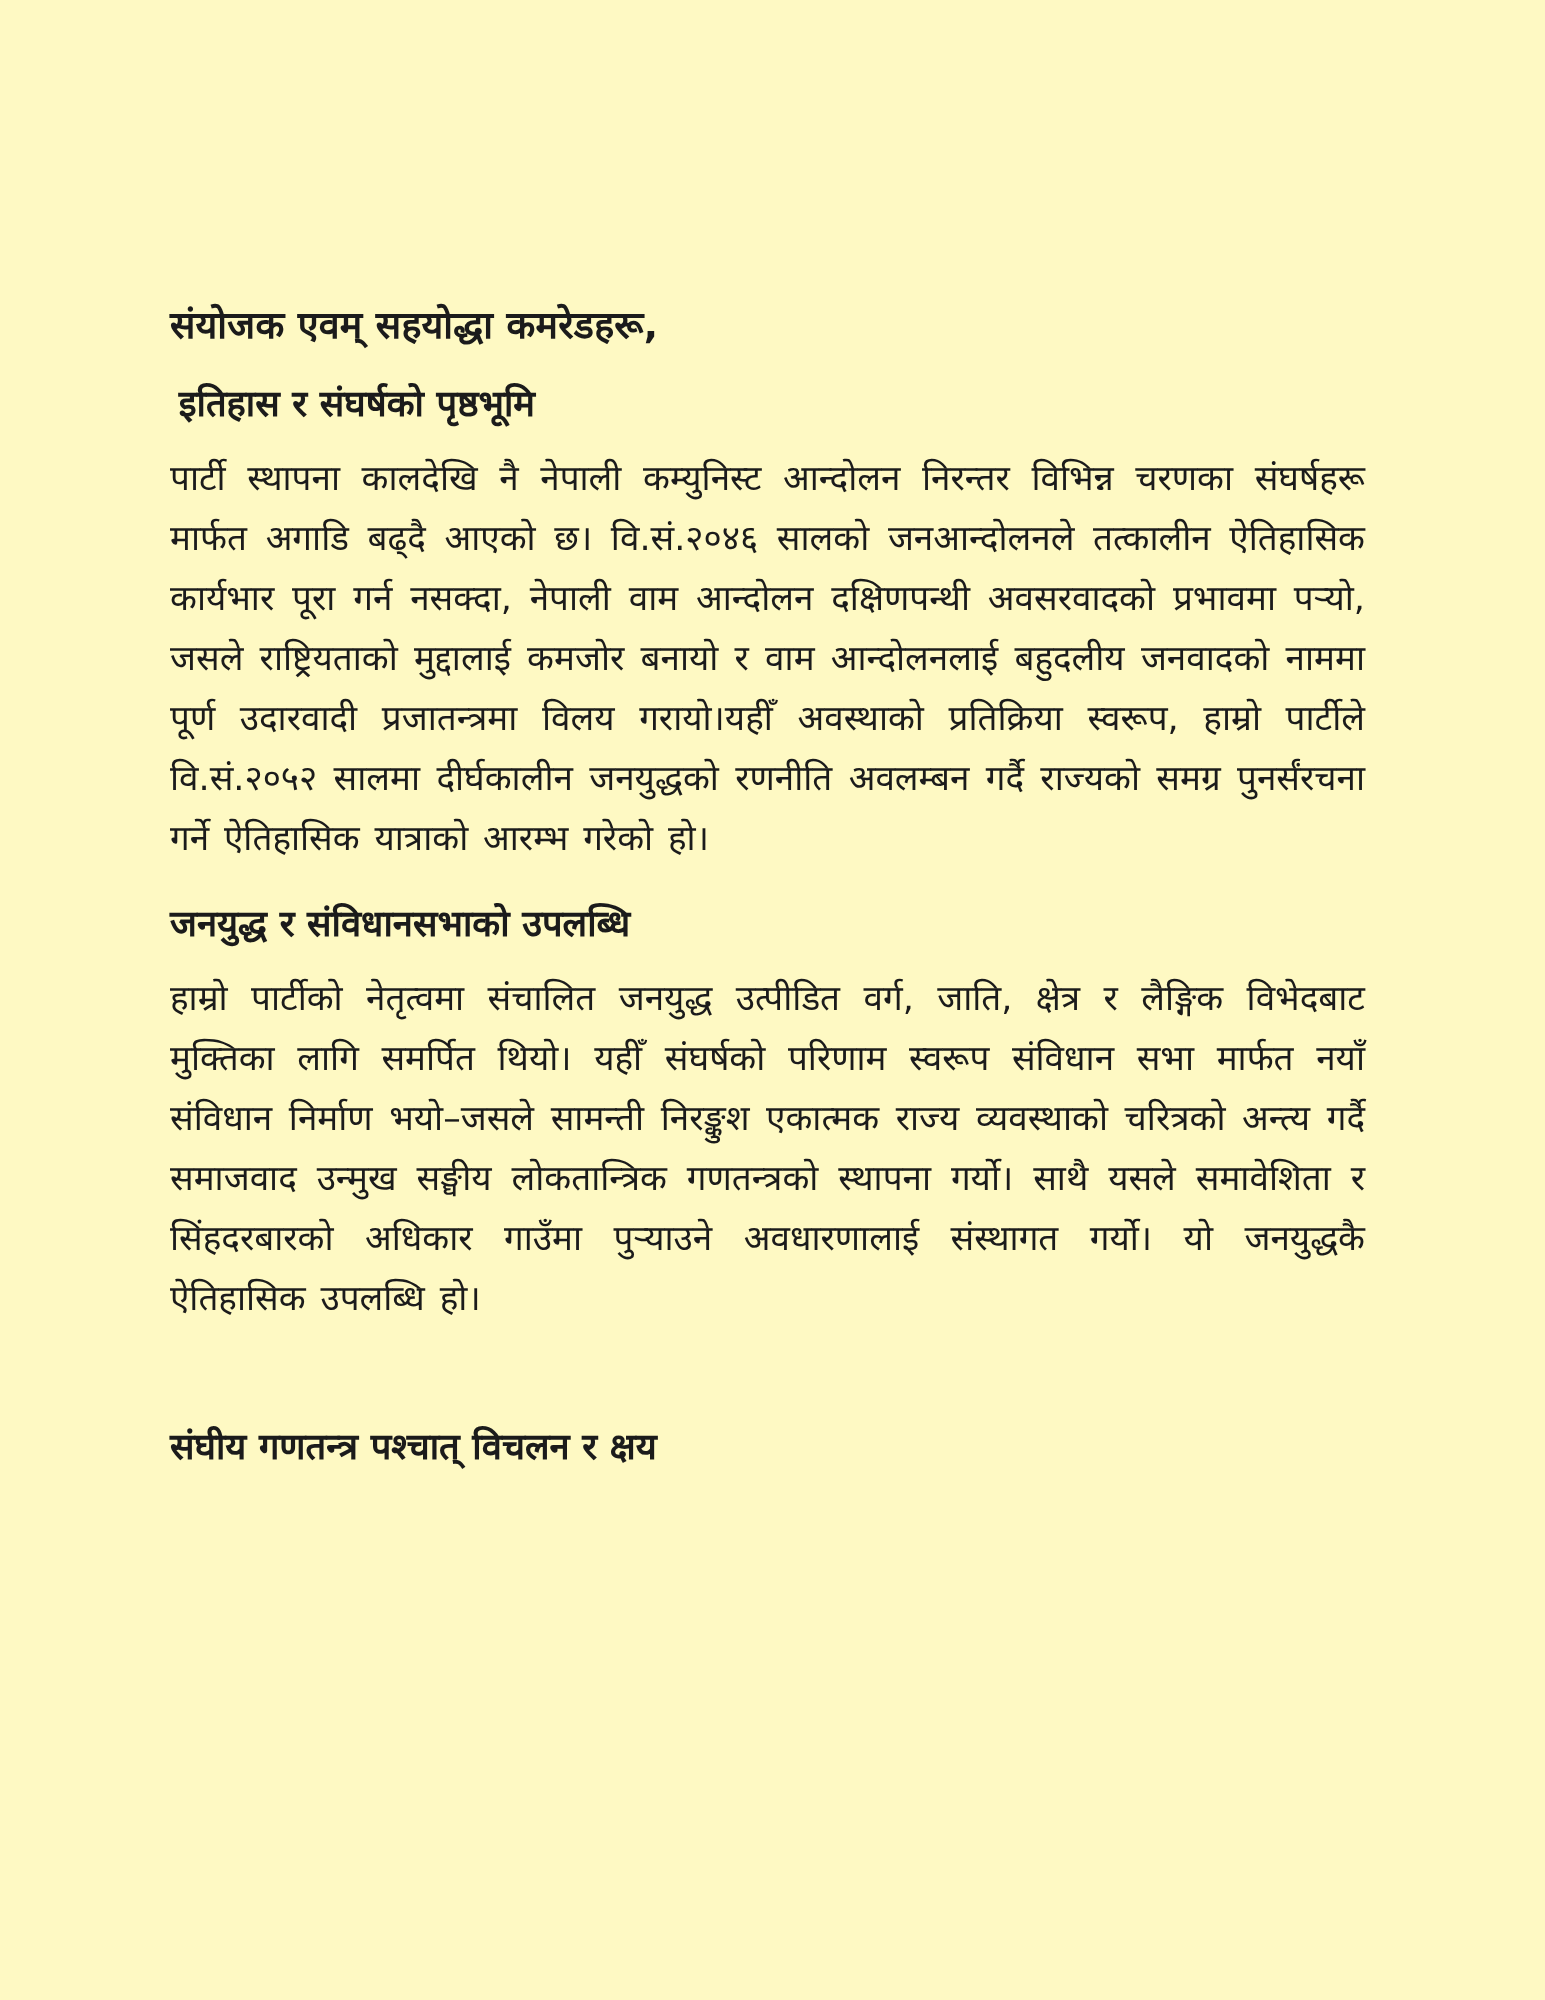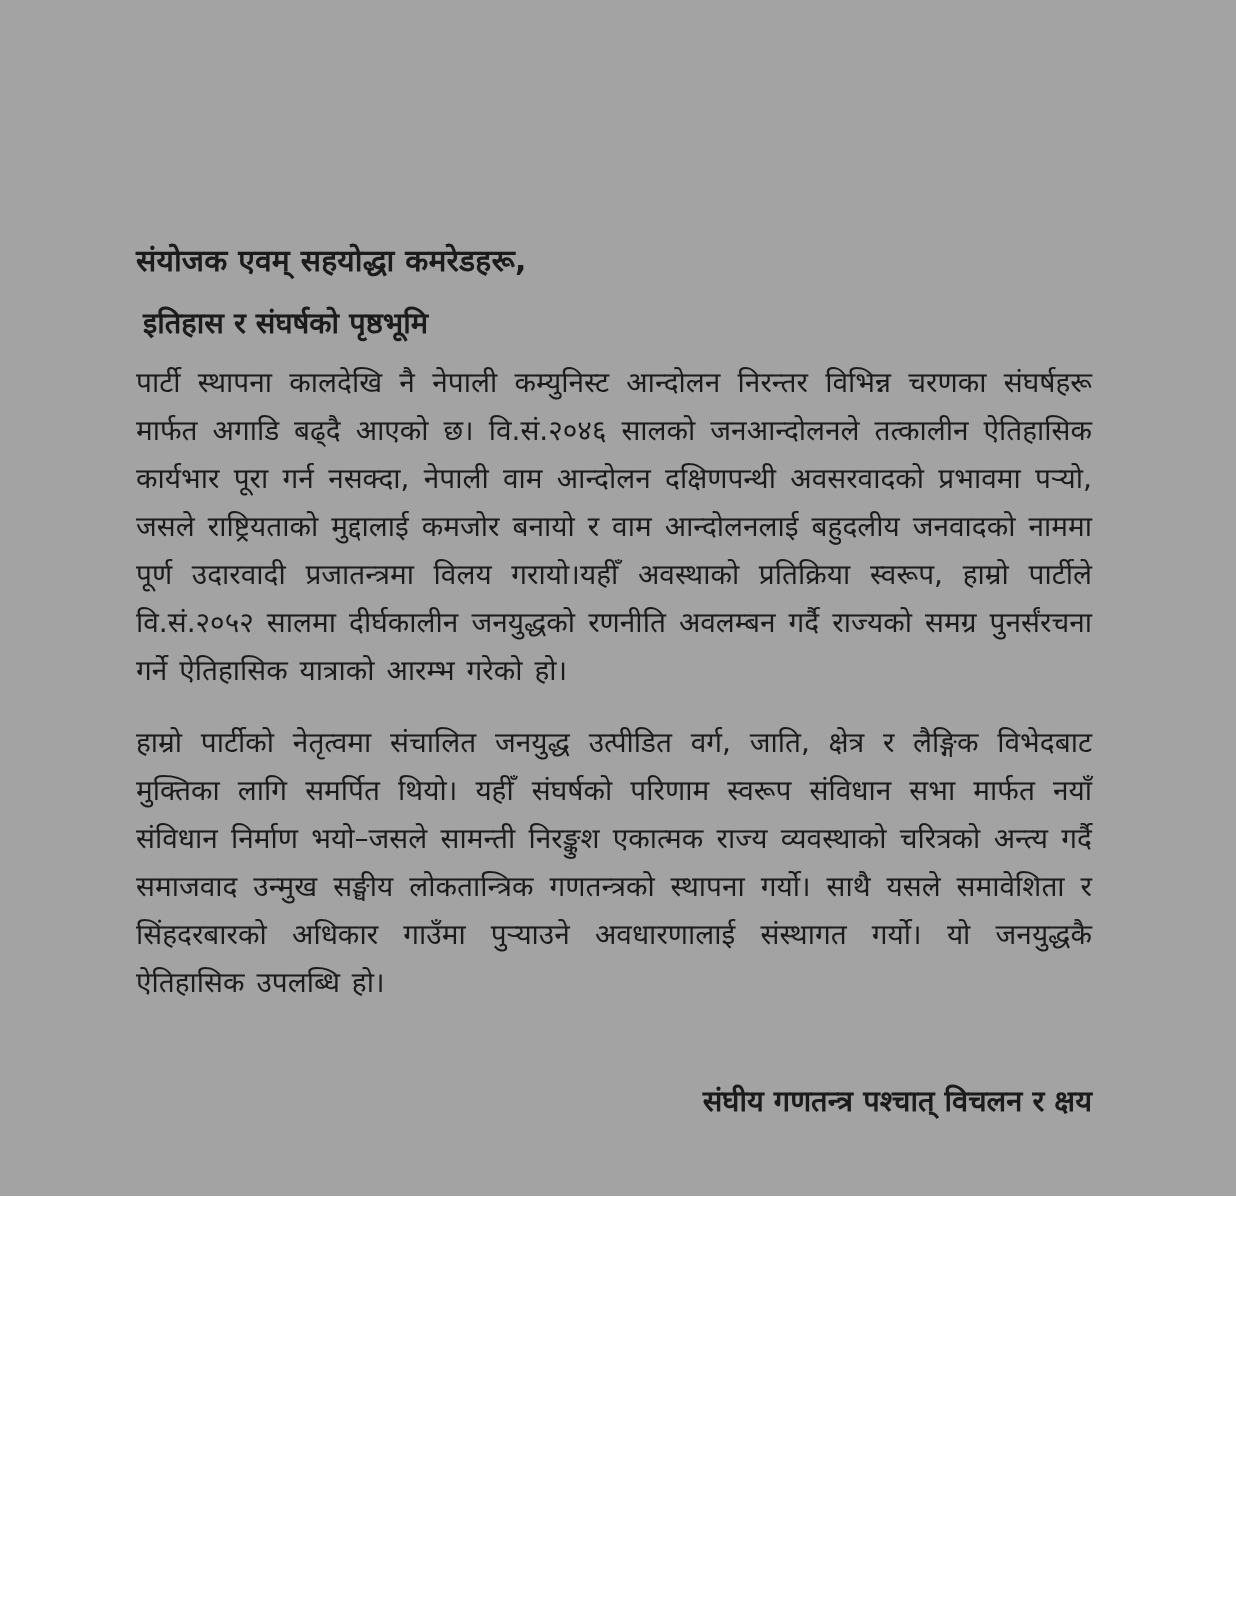--- a/index.html
+++ b/index.html
@@ -3,23 +3,23 @@
 <meta charset="utf-8">
 <style>
   * { margin: 0; padding: 0; box-sizing: border-box; }
   html, body {
     background: #ffffff;
     font-family: "DejaVu Sans", "Liberation Sans", sans-serif;
   }
   .page {
     position: relative;
     width: 1236px;
-    height: 1196px;
+    height: 1600px;
     margin: 0 auto;
-    background: #a3a3a3;
+    background: #fef9c3;
     overflow: hidden;
   }
   .content {
     position: absolute;
     left: 136px;
     top: 241px;
     width: 956px;
     color: #1b1b1b;
   }
   .salutation {
@@ -38,37 +38,38 @@
   .intro-para { margin-top: 26px; margin-bottom: 16px; }
   .section-heading {
     font-size: 29px;
     font-weight: 700;
     line-height: 40px;
     margin-top: 22px;
     margin-bottom: 16px;
   }
   .section-heading.indented { padding-left: 7px; }
   .section-body { margin-bottom: 24px; }
-  .section-heading.standalone { margin-top: 74px; text-align: right; }
+  .section-heading.standalone { margin-top: 74px; }
 </style>
 </head>
 <body>
 
 <div class="page">
   <div class="content">
 
     <div class="salutation">संयोजक एवम् सहयोद्धा कमरेडहरू,</div>
 
 
     <div>
       <div class="section-heading indented">इतिहास र संघर्षको पृष्ठभूमि</div>
       <p class="para section-body">पार्टी स्थापना कालदेखि नै नेपाली कम्युनिस्ट आन्दोलन निरन्तर विभिन्न चरणका संघर्षहरू मार्फत अगाडि बढ्दै आएको छ। वि.सं.२०४६ सालको जनआन्दोलनले तत्कालीन ऐतिहासिक कार्यभार पूरा गर्न नसक्दा, नेपाली वाम आन्दोलन दक्षिणपन्थी अवसरवादको प्रभावमा पऱ्यो, जसले राष्ट्रियताको मुद्दालाई कमजोर बनायो र वाम आन्दोलनलाई बहुदलीय जनवादको नाममा पूर्ण उदारवादी प्रजातन्त्रमा विलय गरायो।यहीँ अवस्थाको प्रतिक्रिया स्वरूप, हाम्रो पार्टीले वि.सं.२०५२ सालमा दीर्घकालीन जनयुद्धको रणनीति अवलम्बन गर्दै राज्यको समग्र पुनर्संरचना गर्ने ऐतिहासिक यात्राको आरम्भ गरेको हो।</p>
     </div>
 
     <div>
+      <div class="section-heading">जनयुद्ध र संविधानसभाको उपलब्धि</div>
       <p class="para section-body">हाम्रो पार्टीको नेतृत्वमा संचालित जनयुद्ध उत्पीडित वर्ग, जाति, क्षेत्र र लैङ्गिक विभेदबाट मुक्तिका लागि समर्पित थियो। यहीँ संघर्षको परिणाम स्वरूप संविधान सभा मार्फत नयाँ संविधान निर्माण भयो–जसले सामन्ती निरङ्कुश एकात्मक राज्य व्यवस्थाको चरित्रको अन्त्य गर्दै समाजवाद उन्मुख सङ्घीय लोकतान्त्रिक गणतन्त्रको स्थापना गर्यो। साथै यसले समावेशिता र सिंहदरबारको अधिकार गाउँमा पुऱ्याउने अवधारणालाई संस्थागत गर्यो। यो जनयुद्धकै ऐतिहासिक उपलब्धि हो।</p>
     </div>
 
     <div>
       <div class="section-heading standalone">संघीय गणतन्त्र पश्चात् विचलन र क्षय</div>
     </div>
 
   </div>
 </div>
 

